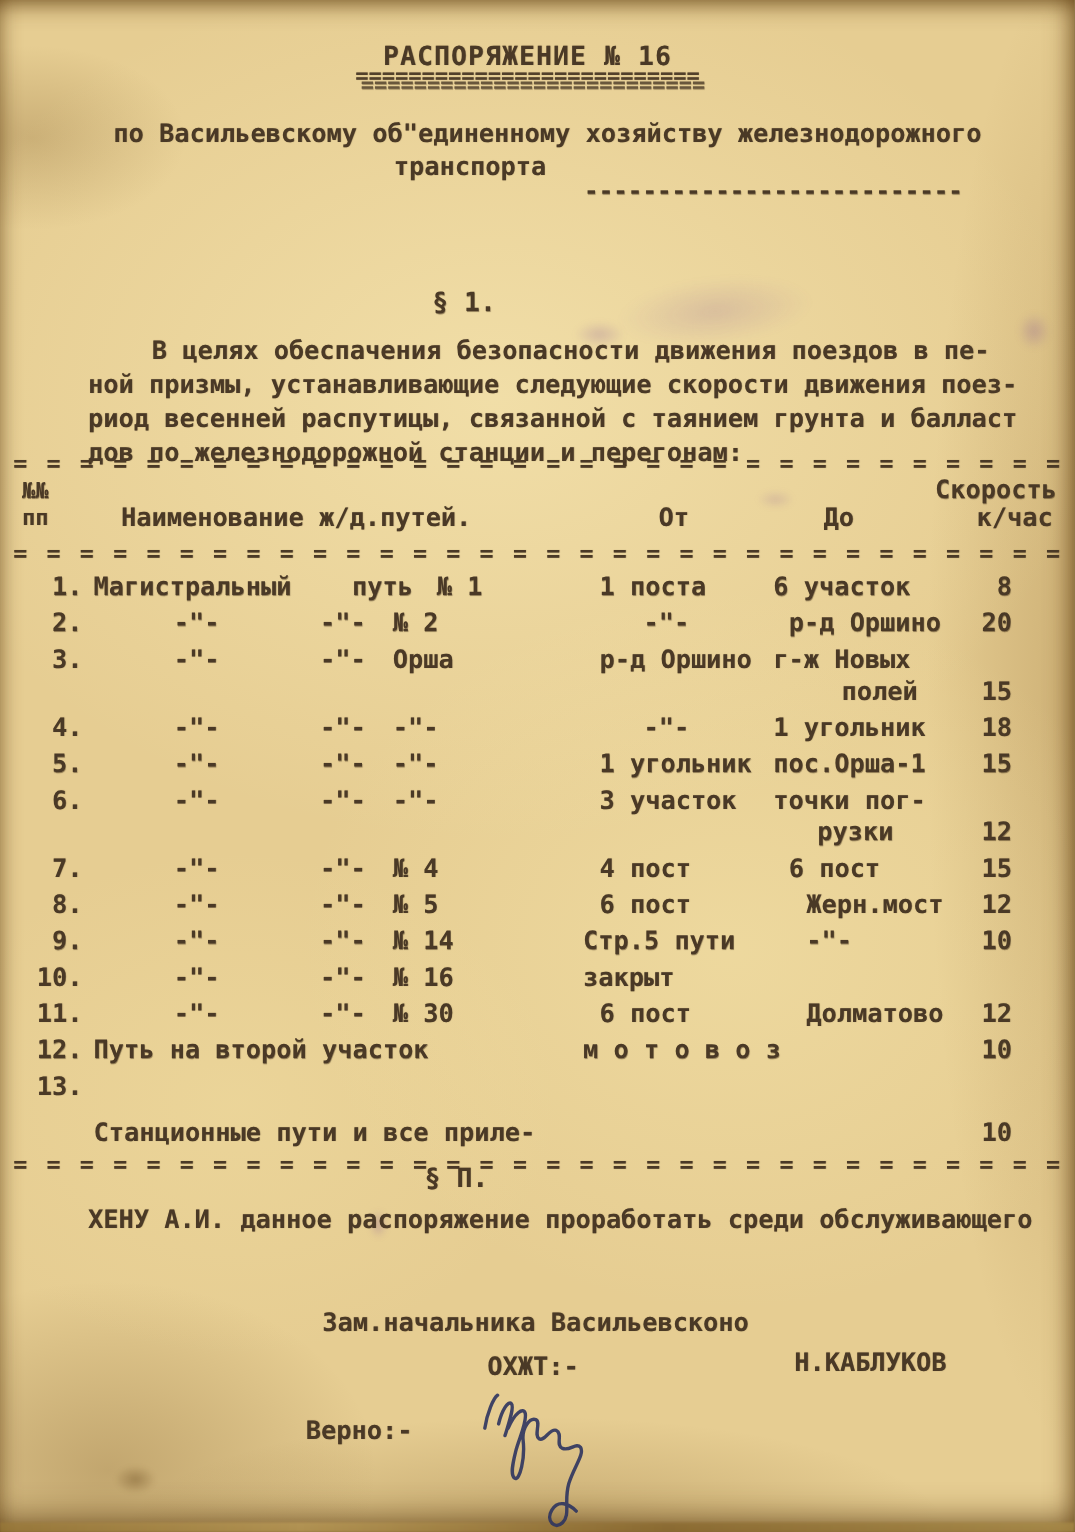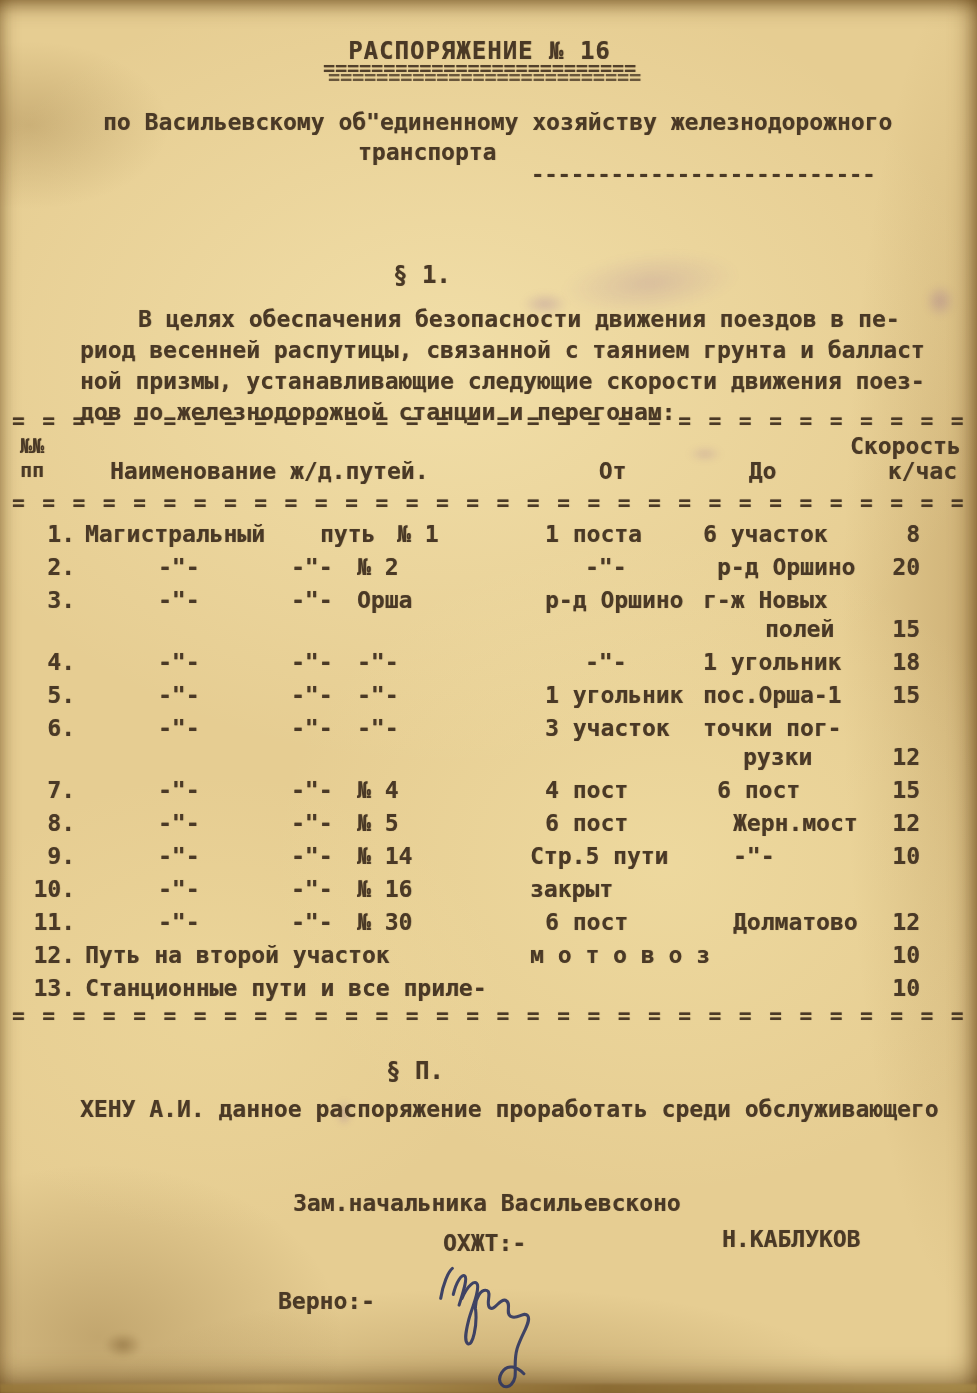--- a/index.html
+++ b/index.html
@@ -70,21 +70,21 @@
   .hname{padding-left:35px;align-self:end;line-height:26px;}
   .hctr{text-align:center;align-self:end;line-height:26px;}
   .hctr.hto{padding-right:20px;}
   .hsp{text-align:right;font-size:23px;line-height:25px;padding-right:8px;}
   .tbody{margin-top:8px;font-size:23px;}
   .trow{display:grid;grid-template-columns:57px 455px 165px 155px 95px;
         padding-left:18px;line-height:29px;margin-bottom:4px;align-items:start;}
   .c.num{text-align:right;}
   .c.name{position:relative;height:29px;}
   .c.name.multi{height:auto;}
-  .nl{padding-left:10px;white-space:nowrap;}
+  .nl{padding-left:10px;white-space:nowrap;margin-top:42px;}
   .np{position:absolute;white-space:nowrap;}
   .np.a{left:83px;}.np.b{left:216px;}.np.c{left:282px;}
   .c.from{padding-left:15px;white-space:nowrap;}
   .c.from.fctr{padding-left:55px;}
   .c.from.f0{padding-left:0;}
   .c.to{padding-left:8px;white-space:nowrap;}
   .c.to.tin{padding-left:22px;}
   .c.to.tin2{padding-left:38px;}
   .to2{display:block;}
   .c.speed{text-align:right;padding-right:25px;}
@@ -116,22 +116,22 @@
     <div class="trule second">==========================</div>
     <div class="org l1">по Васильевскому об"единенному хозяйству железнодорожного</div>
     <div class="org l2">транспорта</div>
     <div class="drule">--------------------------</div>
   </div>
 
   <div class="sec sec1">§ 1.</div>
 
   <p class="para para1">
     <span class="pline ind">В целях обеспачения безопасности движения поездов в пе-</span>
+    <span class="pline">ной призмы, устанавливающие следующие скорости движения поез-</span>
     <span class="pline">риод весенней распутицы, связанной с таянием грунта и балласт</span>
-    <span class="pline">ной призмы, устанавливающие следующие скорости движения поез-</span>
     <span class="pline">дов по железнодорожной станции и перегонам:</span>
   </p>
 
   <div class="table">
     <div class="rule">= = = = = = = = = = = = = = = = = = = = = = = = = = = = = = = = = = = = = = </div>
 
     <div class="thead">
       <div class="hno">
         <div>№№</div>
         <div>пп</div>

